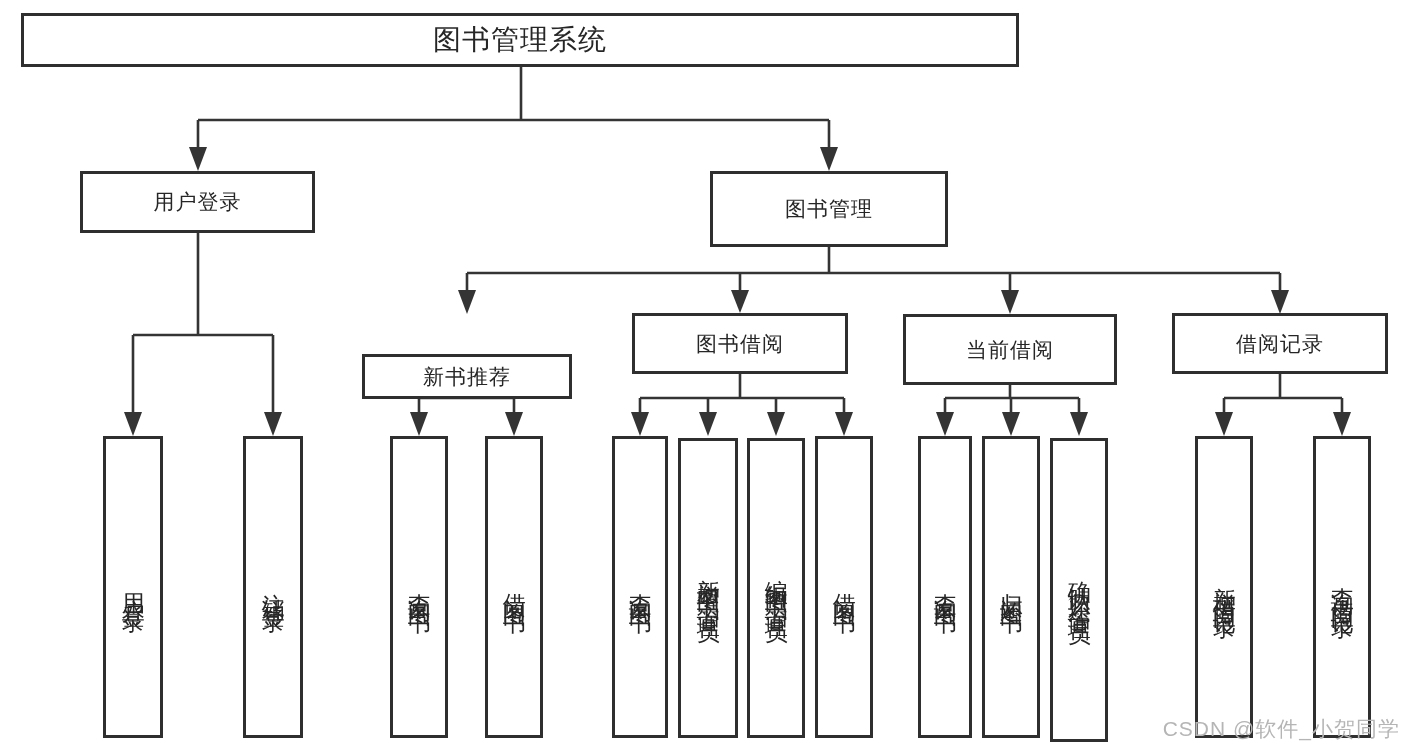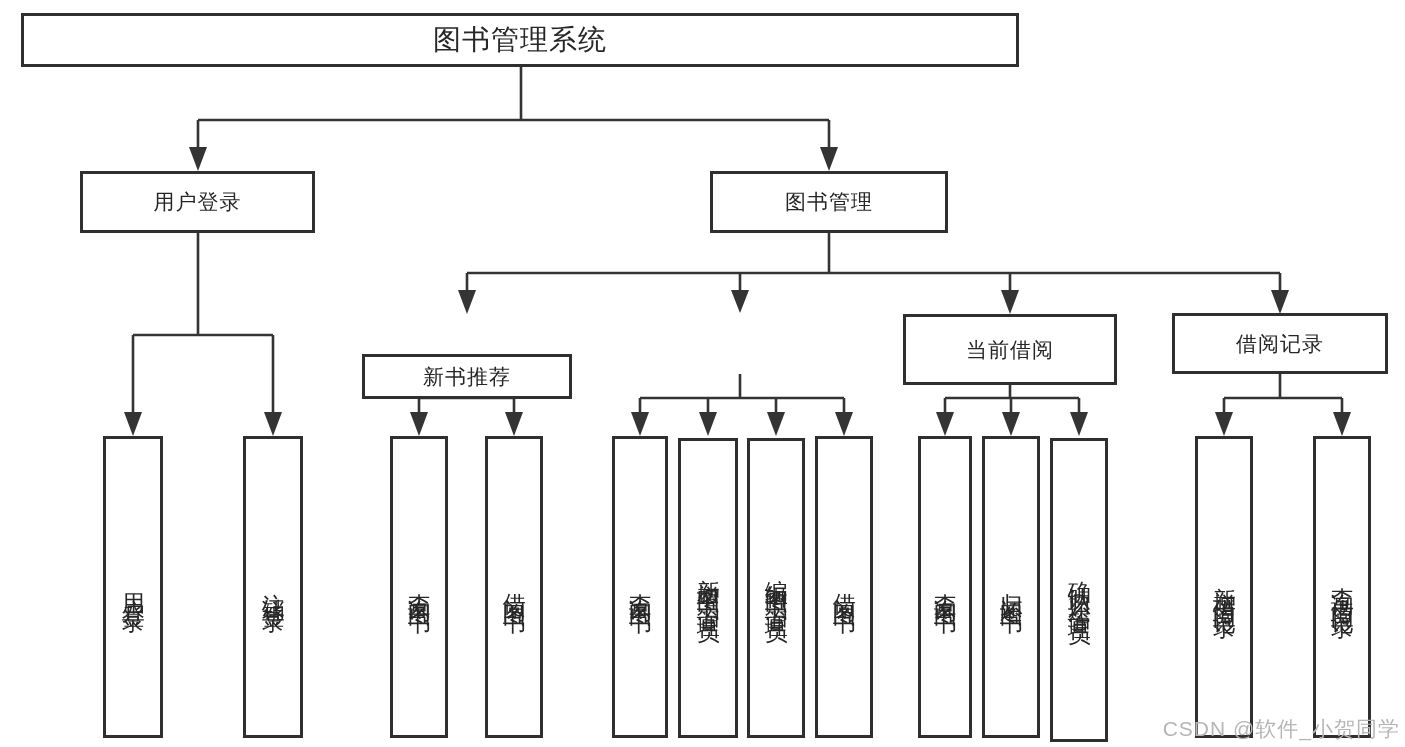--- a/index.html
+++ b/index.html
@@ -122,26 +122,29 @@
     </g>
   </svg>
 
   <div class="box hbox root-box" style="left:21px;top:13px;width:998px;height:54px;">
     <span>图书管理系统</span>
   </div>
 
   <div class="box hbox" style="left:80px;top:171px;width:235px;height:62px;">
     <span>用户登录</span>
   </div>
-  <div class="box hbox" style="left:710px;top:171px;width:238px;height:62px;">
+  <div class="box hbox" style="left:710px;top:171px;width:238px;height:76px;">
     <span>图书管理</span>
   </div>
 
   <div class="box hbox" style="left:362px;top:314px;width:210px;height:45px;margin-top:40px;">
     <span>新书推荐</span>
+  </div>
+  <div class="box hbox" style="left:632px;top:313px;width:216px;height:61px;">
+    <span>图书借阅</span>
   </div>
   <div class="box hbox" style="left:903px;top:314px;width:214px;height:71px;">
     <span>当前借阅</span>
   </div>
   <div class="box hbox" style="left:1172px;top:313px;width:216px;height:61px;justify-content:center;">
     <span>借阅记录</span>
   </div>
 
   <div class="box vbox" style="left:103px;top:436px;width:60px;height:302px;">
     <span class="vtext">用户登录</span>

